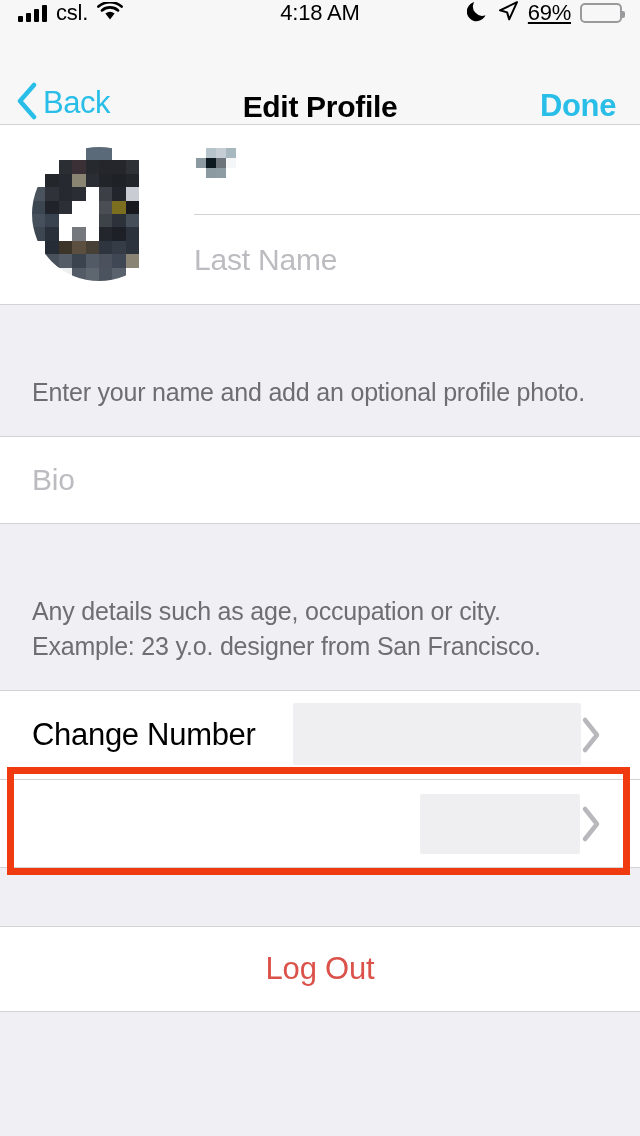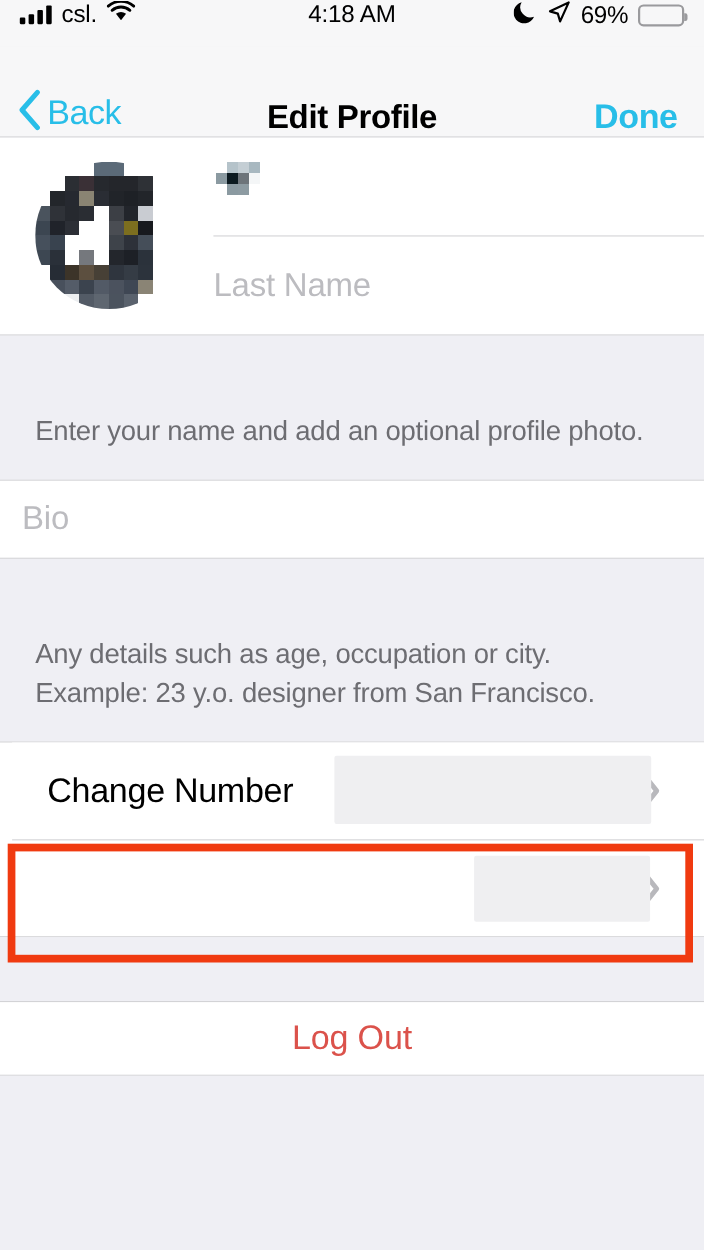--- a/index.html
+++ b/index.html
@@ -59,20 +59,21 @@
     text-align: center;
     font-size: 22px;
     color: #000;
     letter-spacing: -0.2px;
   }
   .status-right {
     margin-left: auto;
     display: flex;
     align-items: center;
     gap: 9px;
+    text-decoration: underline;
   }
   .battery-pct {
     font-size: 22px;
     color: #000;
     letter-spacing: -0.3px;
   }
   .battery {
     width: 42px;
     height: 20px;
     border: 2px solid #9a9a9d;
@@ -196,38 +197,37 @@
   .name-row.first { border-bottom: 1px solid #D3D3D6; }
   .field-text {
     font-size: 30px;
     color: #BCBCC0;
     letter-spacing: -0.2px;
   }
   .redact-blob { display: block; }
 
   
   .bio-section {
-    height: 72px;
-    display: flex;
-    align-items: center;
-    padding-left: 20px;
+    height: 88px;
+    display: flex;
+    align-items: center;
+    padding-left: 32px;
     box-sizing: border-box;
   }
 
   
   .row {
     height: 88px;
     display: flex;
     align-items: center;
     padding: 0 38px 0 32px;
     box-sizing: border-box;
     position: relative;
     background: #FFFFFF;
     cursor: pointer;
-    margin-left: 11px;
   }
   .row + .row { border-top: 1px solid #D3D3D6; }
   .row-label {
     font-size: 31px;
     color: #000;
     letter-spacing: -0.3px;
   }
   .row-redaction {
     position: absolute;
     background: #EFEFF1;
@@ -235,21 +235,21 @@
   }
   .chevron {
     margin-left: auto;
     color: #B8B8BC;
     font-size: 0;
     line-height: 0;
   }
 
   
   .logout-section {
-    height: 68px;
+    height: 86px;
     display: flex;
     align-items: center;
     justify-content: center;
     background: #FFFFFF;
     cursor: pointer;
   }
   .logout-label {
     font-size: 31px;
     color: #DB524B;
     letter-spacing: -0.2px;

